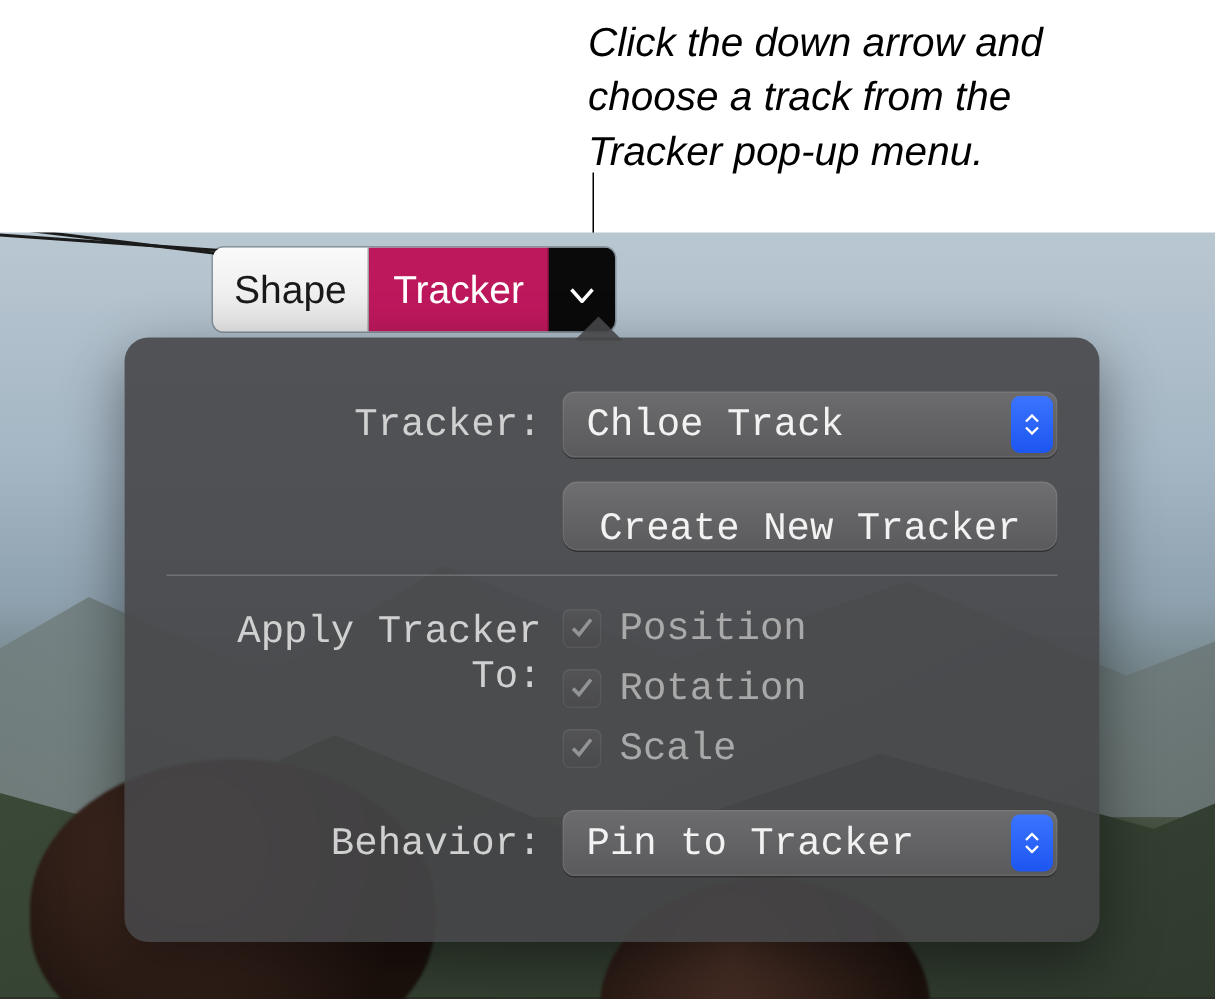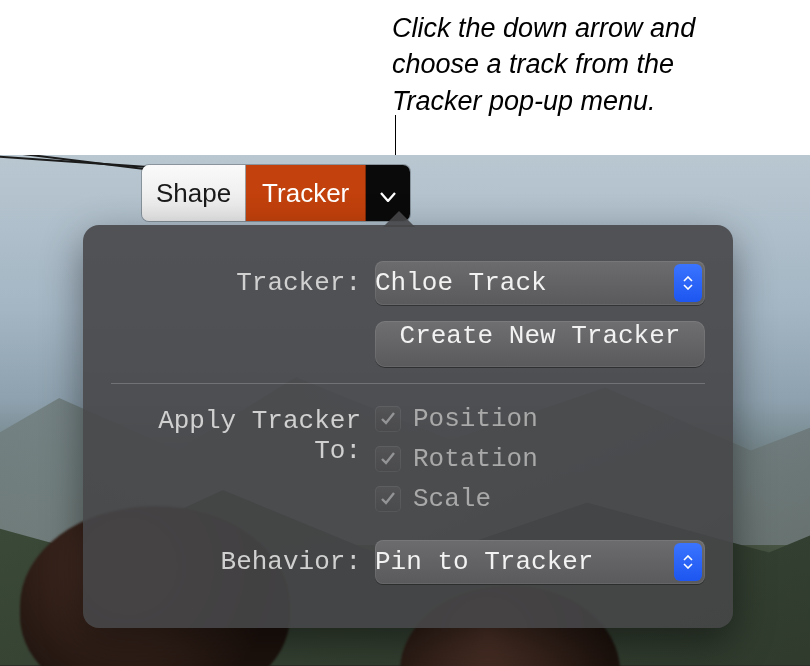--- a/index.html
+++ b/index.html
@@ -95,21 +95,21 @@
       padding: 0 14px;
       border-right: 1px solid rgba(0,0,0,.35);
     }
     .tabbar .seg:last-child { border-right: none; }
     .seg-shape {
       background: linear-gradient(#fafafa,#e6e6e6);
       color: #1a1a1a;
       min-width: 102px;
     }
     .seg-tracker {
-      background: #c2410c;
+      background: #be185d;
       color: #fff;
       min-width: 120px;
     }
     .seg-arrow {
       background: #0a0a0a;
       color: #fff;
       width: 44px;
       padding: 0;
     }
     .seg-arrow svg { width: 16px; height: 10px; }
@@ -150,37 +150,38 @@
     .control-area { flex: 1; }
 
     .select {
       position: relative;
       height: 44px;
       width: 100%;
       border-radius: 8px;
       background: linear-gradient(#6c6c6e,#5a5a5c);
       box-shadow: inset 0 0 0 1px rgba(255,255,255,.08), 0 1px 0 rgba(0,0,0,.35);
       display: flex; align-items: center;
+      padding-left: 16px;
       color: #f2f2f2;
     }
     .select .stepper {
       position: absolute; right: 3px; top: 3px; bottom: 3px; width: 28px;
       border-radius: 6px;
       background: linear-gradient(#3a74ff,#1d56f0);
       display: flex; flex-direction: column; justify-content: center; align-items: center;
       gap: 2px;
     }
     .select .stepper svg { width: 10px; height: 6px; display:block; }
 
     .button {
       height: 46px; width: 100%;
       border-radius: 10px;
       background: linear-gradient(#6f6f71,#5a5a5c);
       box-shadow: inset 0 0 0 1px rgba(255,255,255,.08), 0 1px 0 rgba(0,0,0,.4);
-      display: flex; align-items: flex-start; justify-content: center;
+      display: flex; align-items: flex-end; justify-content: center;
       color: #f2f2f2;
     }
 
     hr.divider {
       border: none; border-top: 1px solid rgba(255,255,255,.2);
       margin: 14px 0 20px 0;
     }
 
     .checkrow {
       display: flex; align-items: center; gap: 12px;

